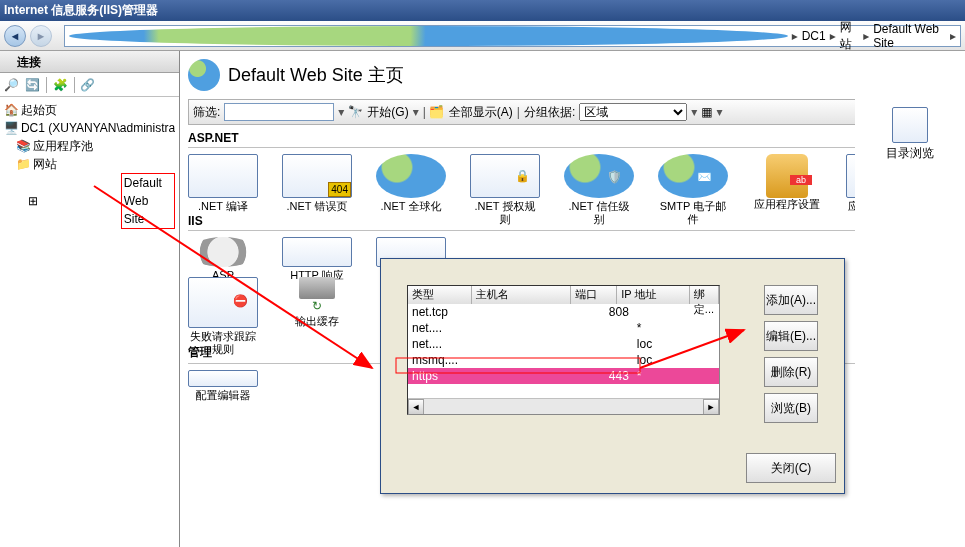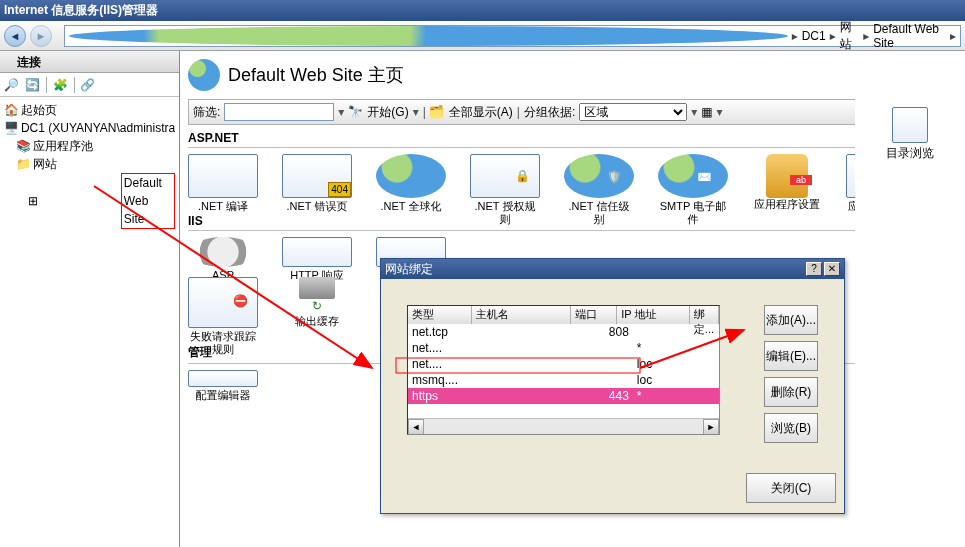--- a/index.html
+++ b/index.html
@@ -229,27 +229,20 @@
         <div class="right-item">
           <div class="icon-box ic-sheet"></div>
           <div>目录浏览</div>
         </div>
       </div>
     </div>
   </div>
 </div>
 
 <div class="dialog">
-  <div class="dialog-title">
-    <span>网站绑定</span>
-    <div class="btns">
-      <div class="title-btn">?</div>
-      <div class="title-btn">✕</div>
-    </div>
-  </div>
   <div class="dialog-body">
     <div class="list-box">
       <div class="list-header">
         <div class="col-type">类型</div>
         <div class="col-host">主机名</div>
         <div class="col-port">端口</div>
         <div class="col-ip">IP 地址</div>
         <div class="col-bind">绑定...</div>
       </div>
       <div class="list-rows" id="bindings-rows">

